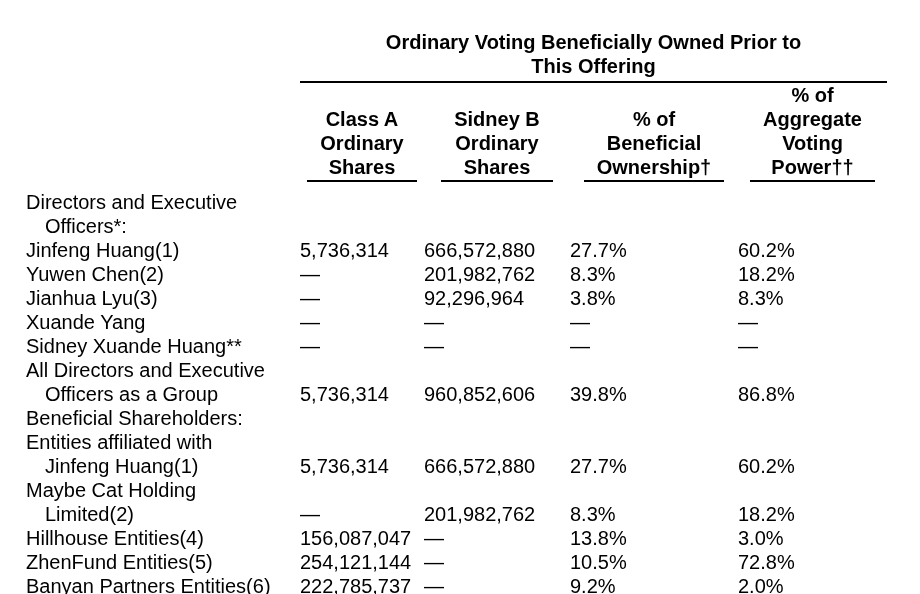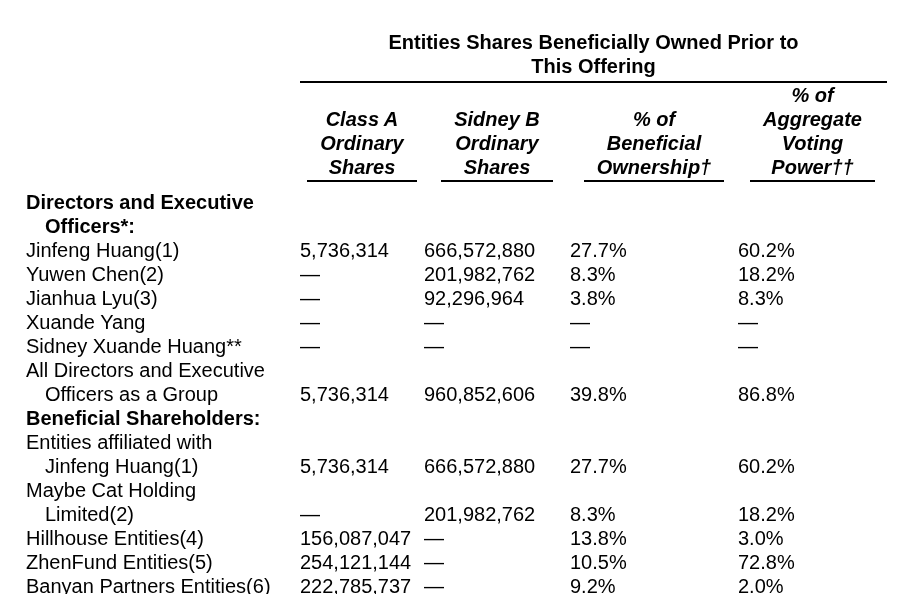--- a/index.html
+++ b/index.html
@@ -17,45 +17,45 @@
   }
   .span-title{
     grid-column:2/6;
     text-align:center;
     font-weight:bold;
     white-space:pre-line;
     border-bottom:2px solid #000;
     padding-bottom:3px;
   }
   .colhead{
-    display:flex;justify-content:center;align-items:flex-start;font-style:italic;
+    display:flex;justify-content:center;align-items:flex-start;
   }
   .colhead .u{
     white-space:pre-line;text-align:center;font-weight:bold;
     border-bottom:2px solid #000;
     padding:0 13px 1px 13px;
   }
   .spacer{grid-column:1/6;height:8px;}
   .row{display:contents;}
   .label{
     white-space:pre-line;
     padding-left:19px;text-indent:-19px;
   }
-  .section .label{font-weight:bold;}
+  .section .label{font-weight:normal;}
   .num{text-align:left;}
   .dash-num{padding-right:9px;}
   .dash-pct{padding-right:26px;}
 </style>
 </head>
 <body>
 
 <div class="page">
   <div class="grid">
 
-    <div class="span-title">Entities Shares Beneficially Owned Prior to
+    <div class="span-title">Ordinary Voting Beneficially Owned Prior to
 This Offering</div>
 
     <div></div>
     <div class="colhead">
         <span class="u">Class A
 Ordinary
 Shares</span>
       </div>
     <div class="colhead">
         <span class="u">Sidney B

